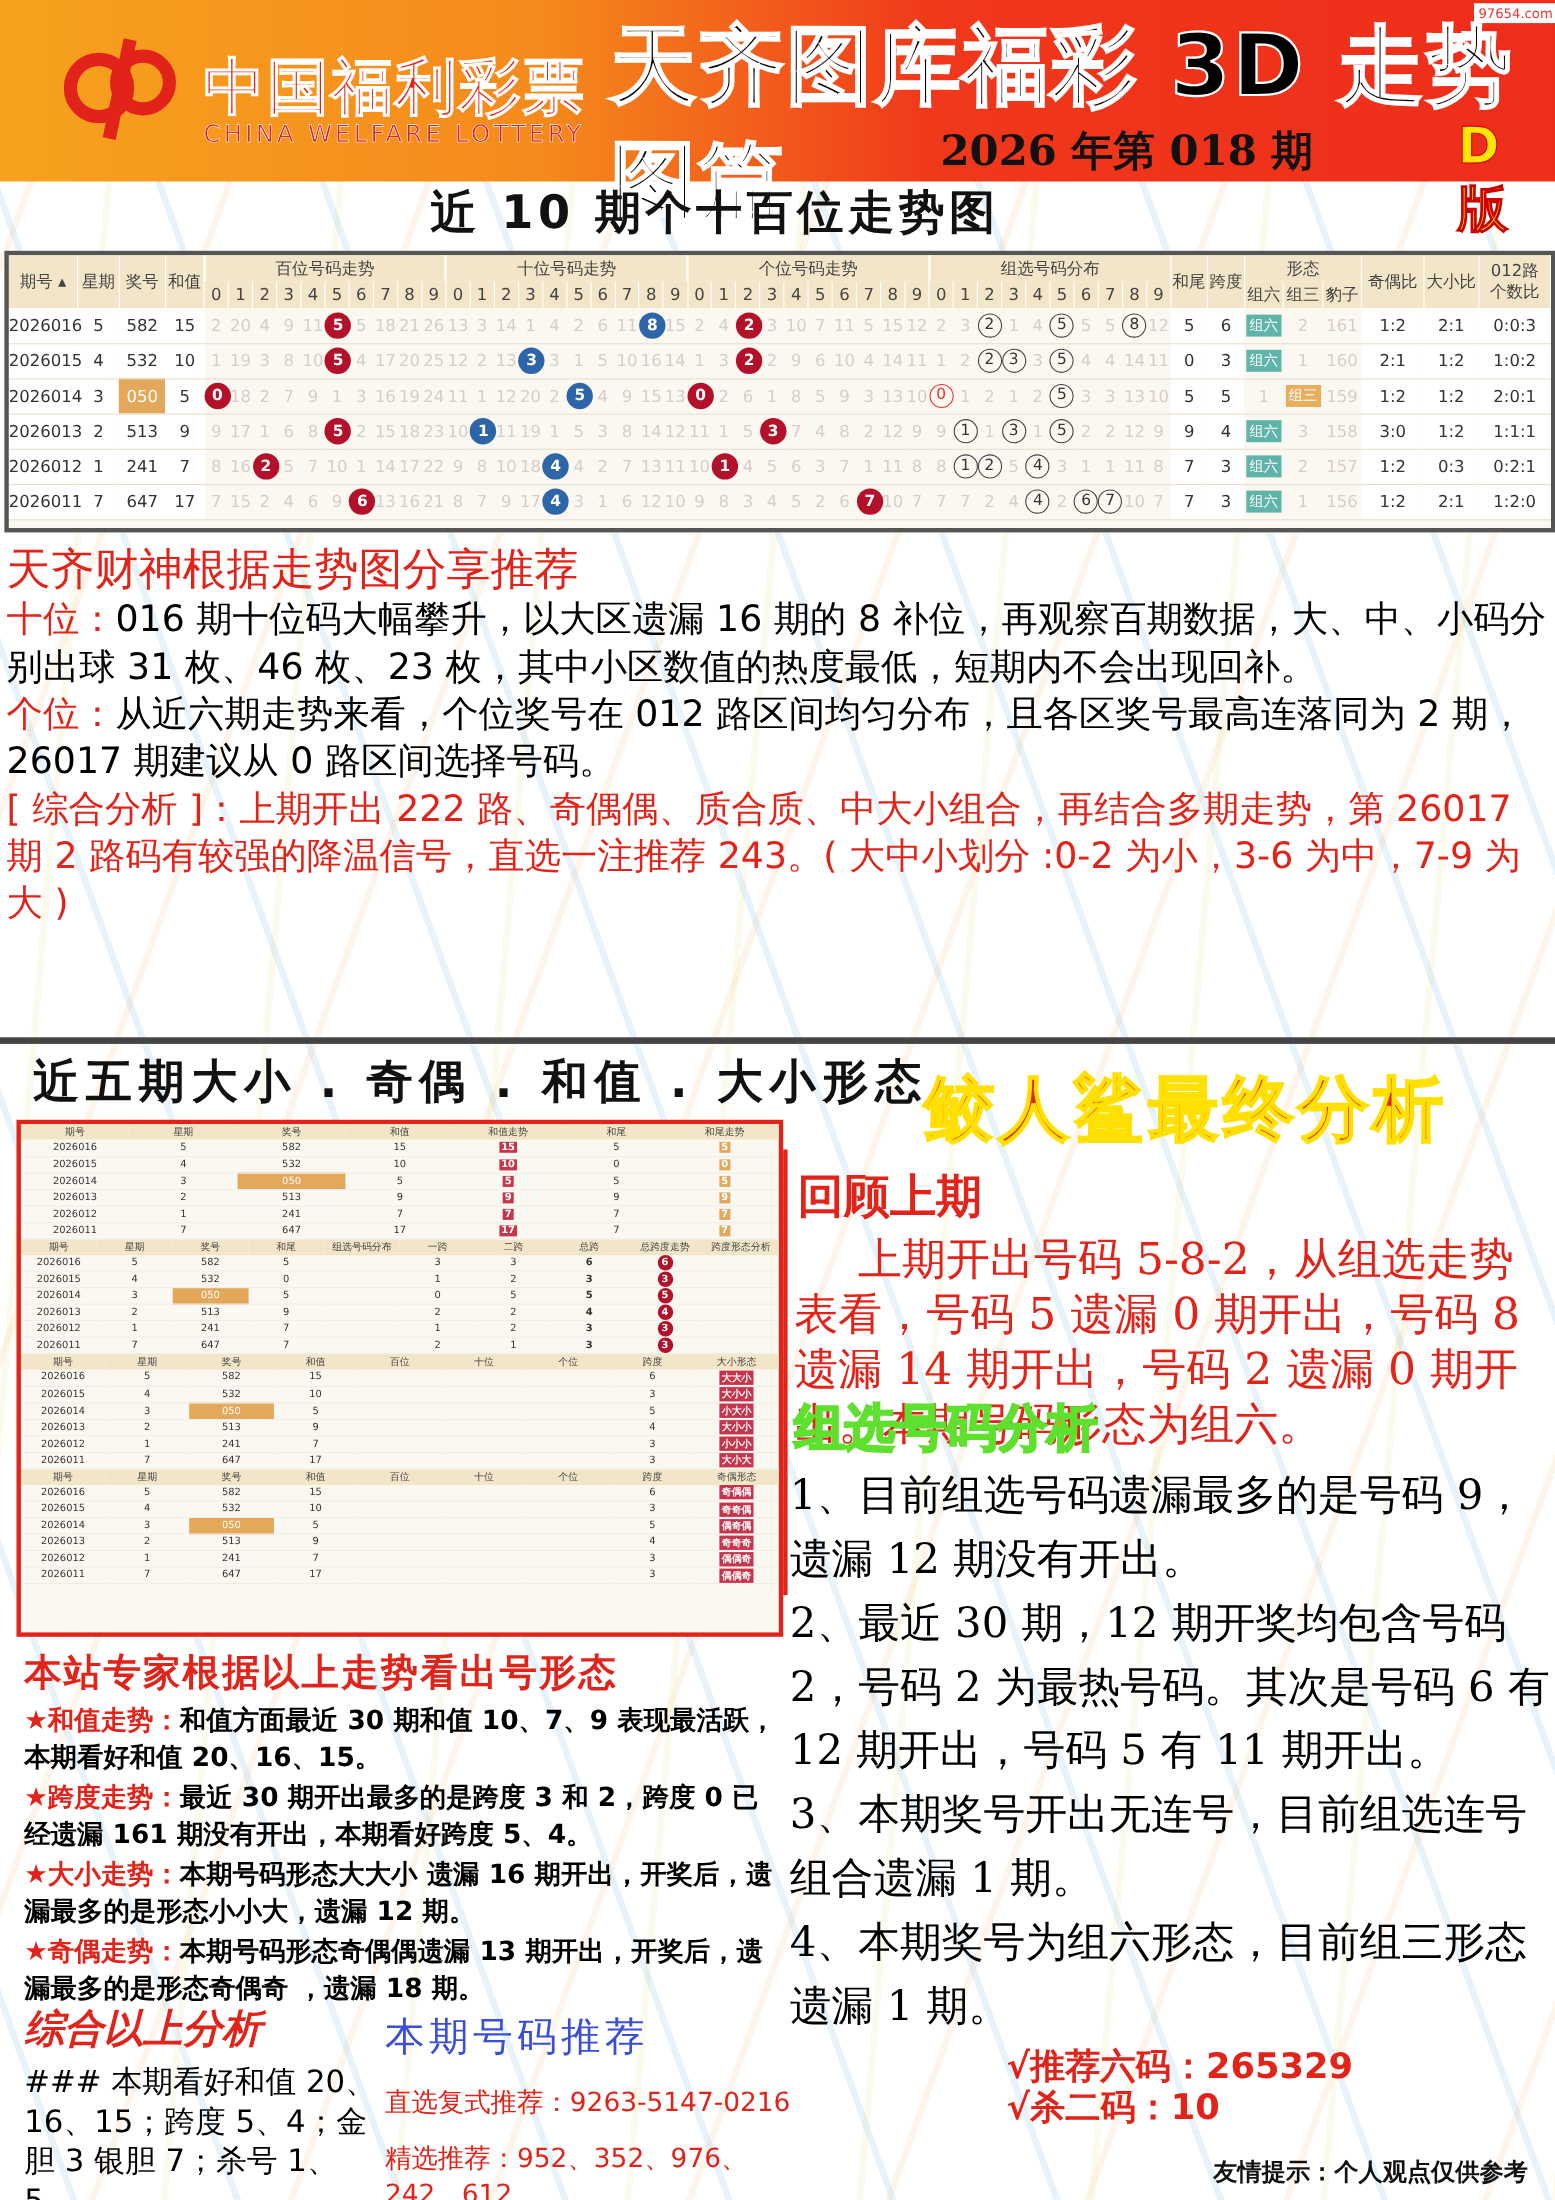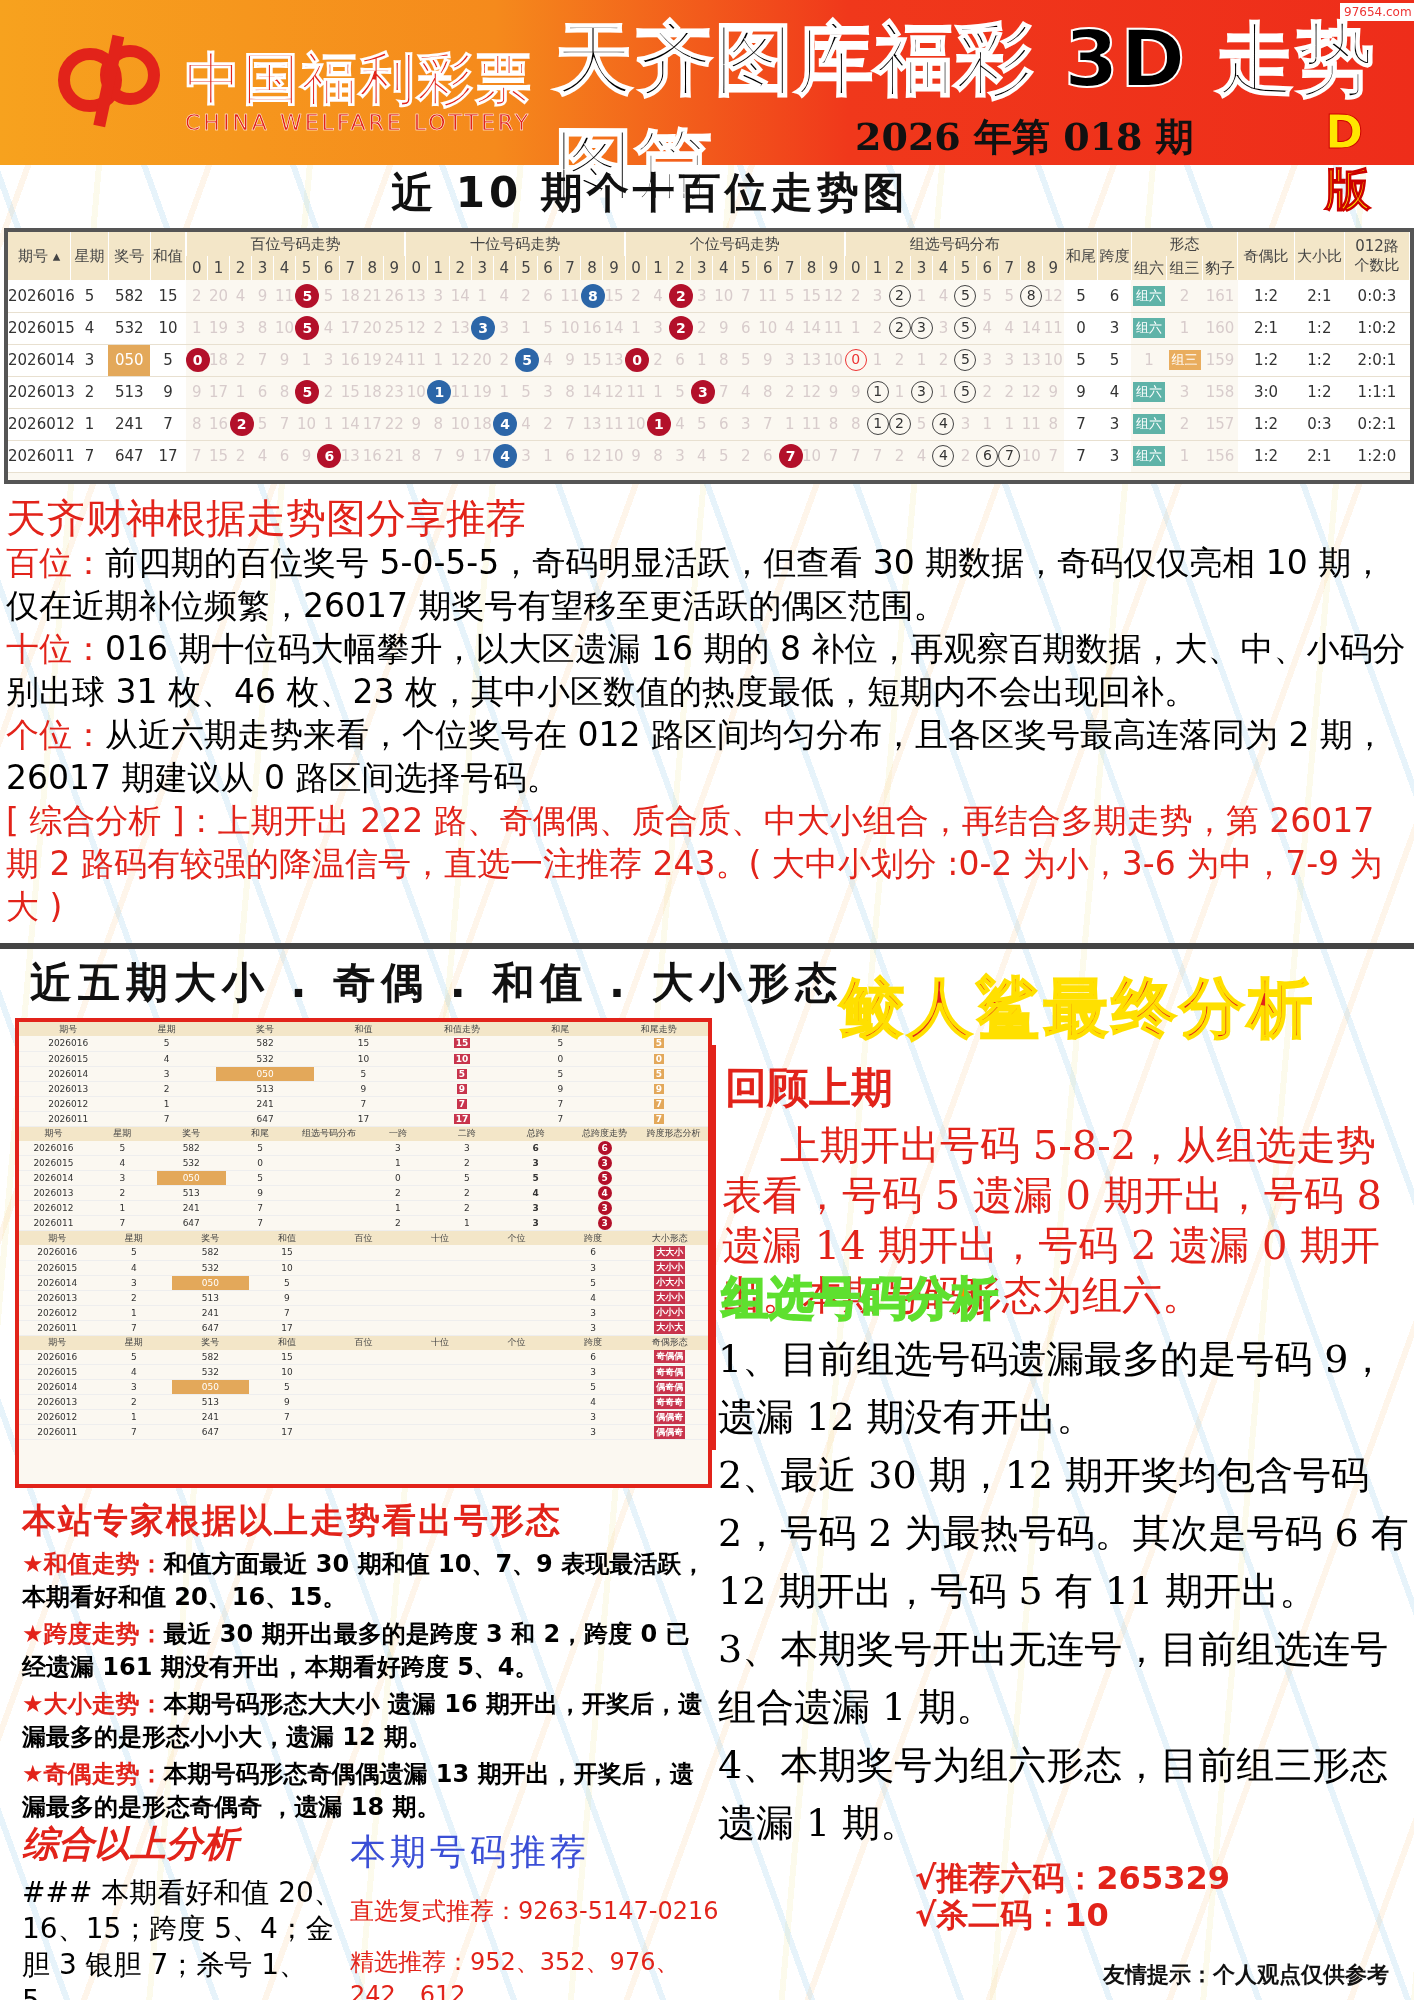--- a/index.html
+++ b/index.html
@@ -534,21 +534,20 @@
           <td class="fix">1:2</td>
           <td class="fix">2:1</td>
           <td class="fix">1:2:0</td>
         </tr>
       </tbody>
     </table>
 </div>
 
 <div class="sec2 layer">
   <div class="hd">天齐财神根据走势图分享推荐</div>
-  <div><span class="lbl">百位：</span><span>前四期的百位奖号 5-0-5-5，奇码明显活跃，但查看 30 期数据，奇码仅仅亮相 10 期，仅在近期补位频繁，26017 期奖号有望移至更活跃的偶区范围。</span></div>
   <div><span class="lbl">十位：</span><span>016 期十位码大幅攀升，以大区遗漏 16 期的 8 补位，再观察百期数据，大、中、小码分别出球 31 枚、46 枚、23 枚，其中小区数值的热度最低，短期内不会出现回补。</span></div>
   <div><span class="lbl">个位：</span><span>从近六期走势来看，个位奖号在 012 路区间均匀分布，且各区奖号最高连落同为 2 期，26017 期建议从 0 路区间选择号码。</span></div>
   <div class="red">[ 综合分析 ]：上期开出 222 路、奇偶偶、质合质、中大小组合，再结合多期走势，第 26017 期 2 路码有较强的降温信号，直选一注推荐 243。( 大中小划分 :0-2 为小，3-6 为中，7-9 为大 )</div>
 </div>
 
 <div class="divider layer"></div>
 
 <div class="sec-title2 layer">近五期大小 . 奇偶 . 和值 . 大小形态</div>
 <div class="t2wrap layer">
   <table id="t2a">

